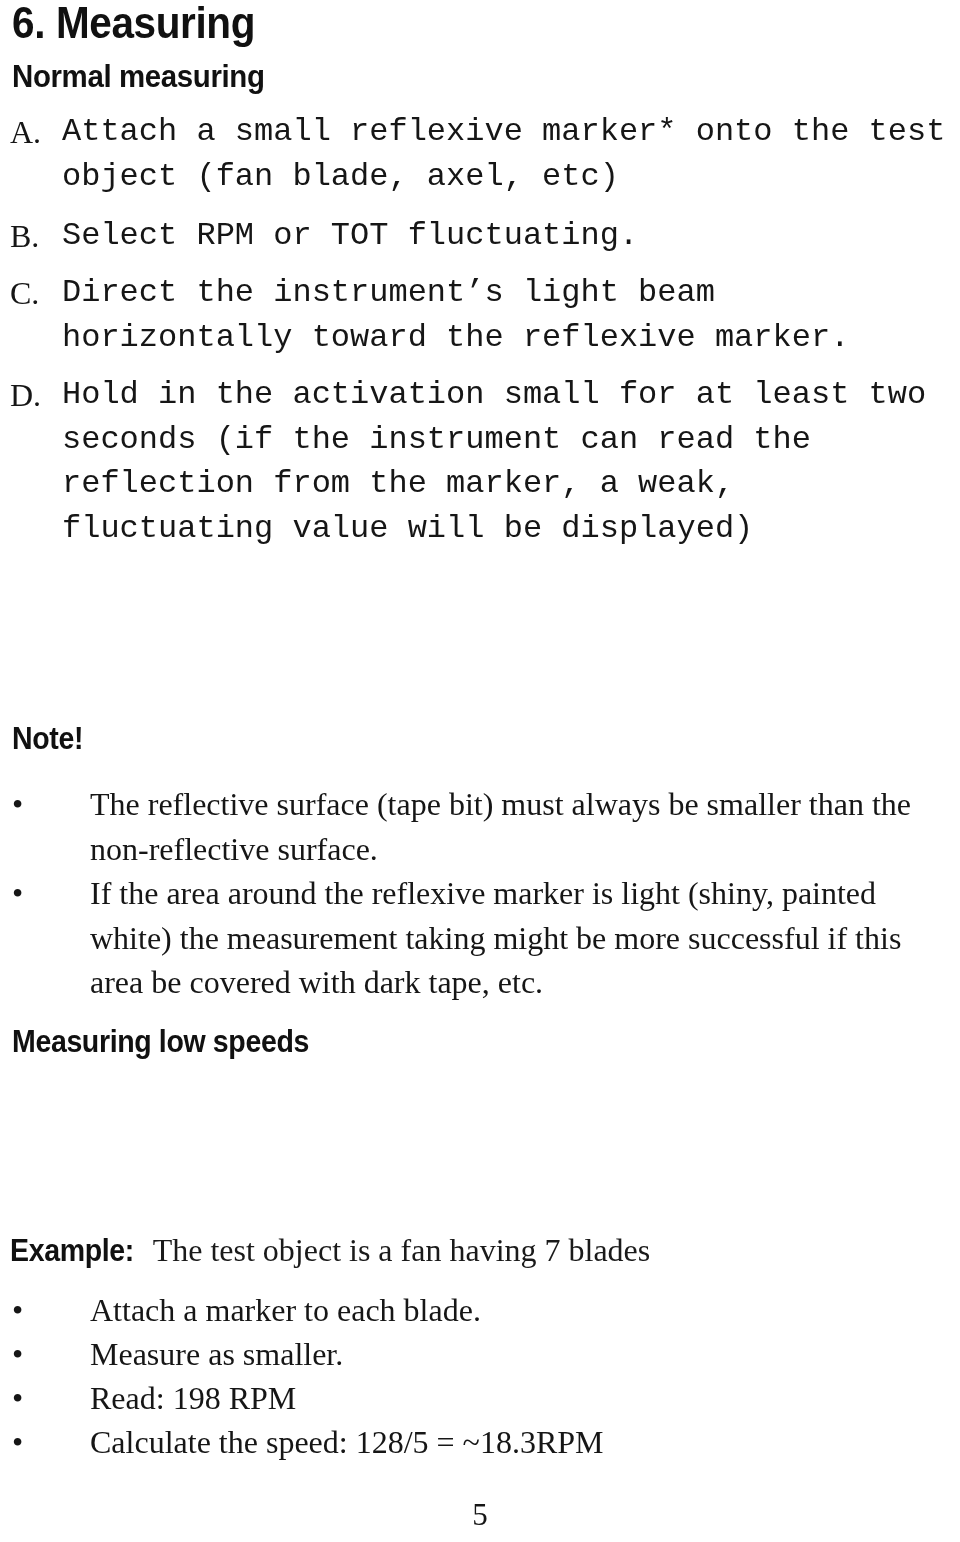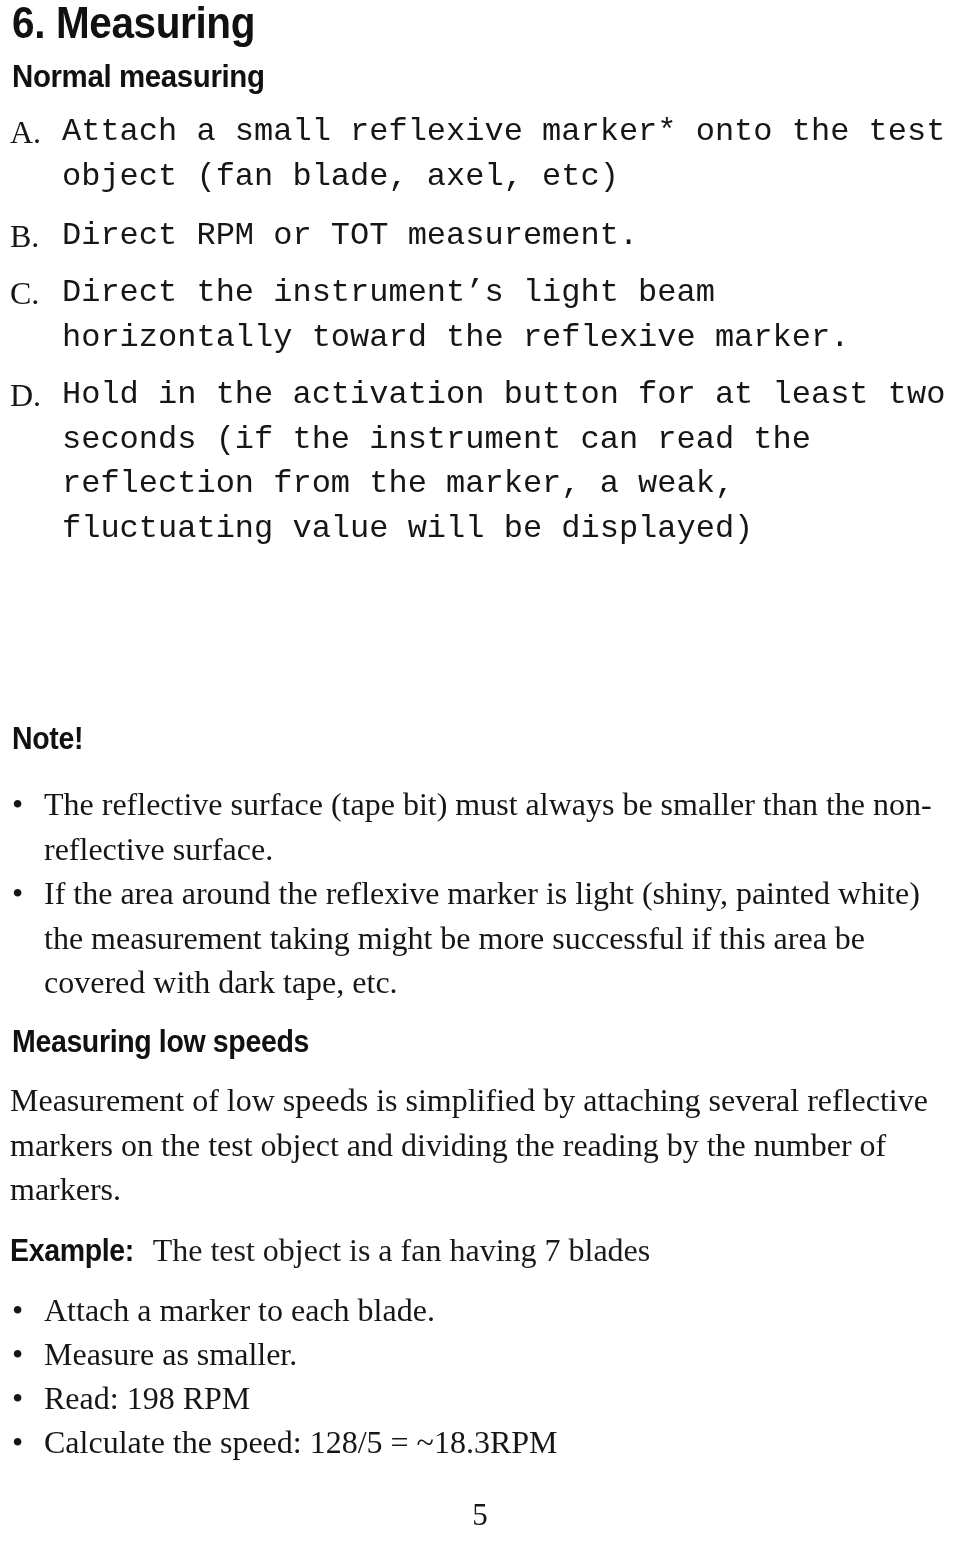--- a/index.html
+++ b/index.html
@@ -118,21 +118,21 @@
   .bullet-item .dot {
     position: absolute;
     left: 2px;
     top: 0;
     width: 54px;
     font-size: 32px;
     line-height: 44.5px;
     text-align: left;
   }
   .bullet-item .copy {
-    margin-left: 34px;
+    margin-left: 80px;
     display: block;
     font-family: Liberation Serif, serif;
   }
 
   .para {
     position: absolute;
     left: 10px;
     width: 948px;
   }
 
@@ -172,49 +172,48 @@
 
   <div class="h-sub">Normal measuring</div>
 
   <div class="alpha-item body-text" style="top:110px;">
     <span class="marker">A.</span>
     <span class="copy">Attach a small reflexive marker* onto the test object (fan blade, axel, etc)</span>
   </div>
 
   <div class="alpha-item body-text" style="top:214px;">
     <span class="marker">B.</span>
-    <span class="copy">Direct RPM or TOT measurement.</span>
+    <span class="copy">Select RPM or TOT fluctuating.</span>
   </div>
 
   <div class="alpha-item body-text" style="top:271px;">
     <span class="marker">C.</span>
     <span class="copy">Direct the instrument’s light beam horizontally toward the reflexive marker.</span>
   </div>
 
   <div class="alpha-item body-text" style="top:373px;">
     <span class="marker">D.</span>
-    <span class="copy">Hold in the activation button for at least two seconds (if the instrument can read the reflection from the marker, a weak, fluctuating value will be displayed)</span>
+    <span class="copy">Hold in the activation small for at least two seconds (if the instrument can read the reflection from the marker, a weak, fluctuating value will be displayed)</span>
   </div>
 
 
   <div class="h-note">Note!</div>
 
   <div class="bullet-item body-text" style="top:782px;">
     <span class="dot">•</span>
     <span class="copy">The reflective surface (tape bit) must always be smaller than the non-reflective surface.</span>
   </div>
 
   <div class="bullet-item body-text" style="top:871px;">
     <span class="dot">•</span>
     <span class="copy">If the area around the reflexive marker is light (shiny, painted white) the measurement taking might be more successful if this area be covered with dark tape, etc.</span>
   </div>
 
   <div class="h-section">Measuring low speeds</div>
 
-  <div class="para body-text" style="top:1078px;">Measurement of low speeds is simplified by attaching several reflective markers on the test object and dividing the reading by the number of markers.</div>
 
   <div class="para" style="top:1232px;">
     <span class="lead-bold">Example:</span><span class="inline-serif">&nbsp;</span><span class="inline-serif">The test object is a fan having 7 blades</span>
   </div>
 
   <div class="bullet-item body-text" style="top:1288px;">
     <span class="dot">•</span>
     <span class="copy nowrap">Attach a marker to each blade.</span>
   </div>
 

